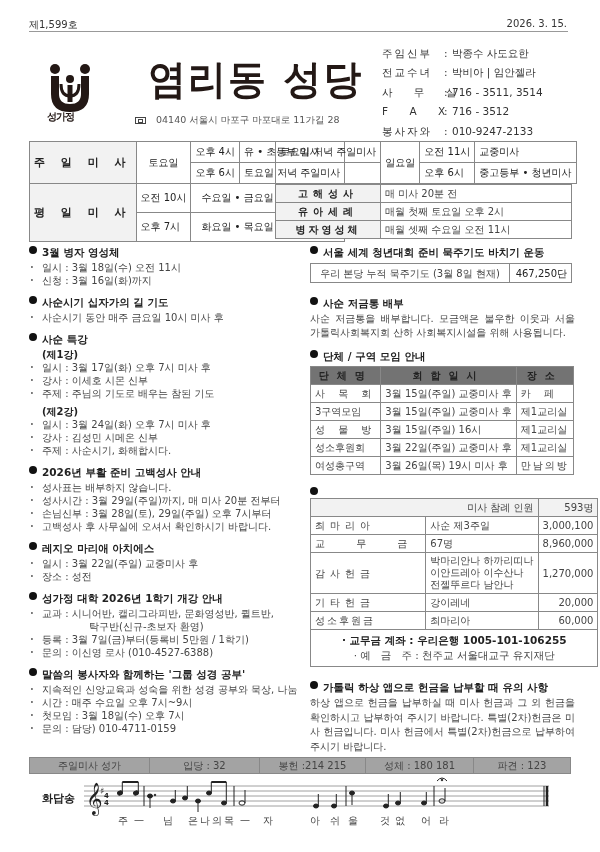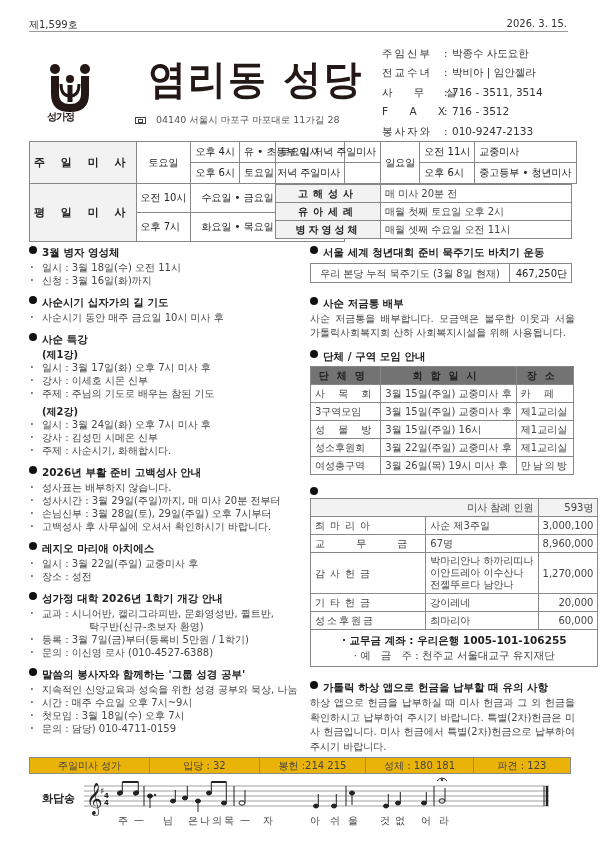--- a/index.html
+++ b/index.html
@@ -40,21 +40,21 @@
   .cont { padding-left: 60px; }
   .para { text-align: justify; color: #444; font-size: 10px; line-height: 14px; }
   .rtable { border-collapse: collapse; width: 262px; font-size: 10px; color: #444; border: 1px solid #888; }
   .rtable td { height: 18px; }
   .rtable th { border: 1px solid #888; font-weight: bold; height: 18px; background: #737373; color: #222; letter-spacing: 8px; }
   .spaced { letter-spacing: 5px; text-align: justify; }
   .num { text-align: right; }
   .shade { background: #f2f2f2; }
   .acct { text-align: center; font-size: 10.5px; line-height: 15px; padding: 3px 0; }
   
-  .hymn { left: 29px; top: 757px; width: 542px; border: 1.3px solid #666; border-collapse: collapse; font-size: 10px; background: #eab308; }
+  .hymn { left: 29px; top: 757px; width: 542px; border: 1.3px solid #666; border-collapse: collapse; font-size: 10px; background: #a3a3a3; }
   .hymn td { text-align: center; height: 16px; border: 1px solid #888; color: #444; }
   .resp-label { left: 42px; top: 791px; font-size: 11px; font-weight: bold; color: #222; }
   .staff-svg { left: 84px; top: 776px; }
   .lyrics { left: 84px; top: 814px; font-size: 10px; color: #444; }
   .lyrics span { position: absolute; top: 0; }
 </style>
 </head>
 <body>
 
 <div class="abs issue">제1,599호</div>

